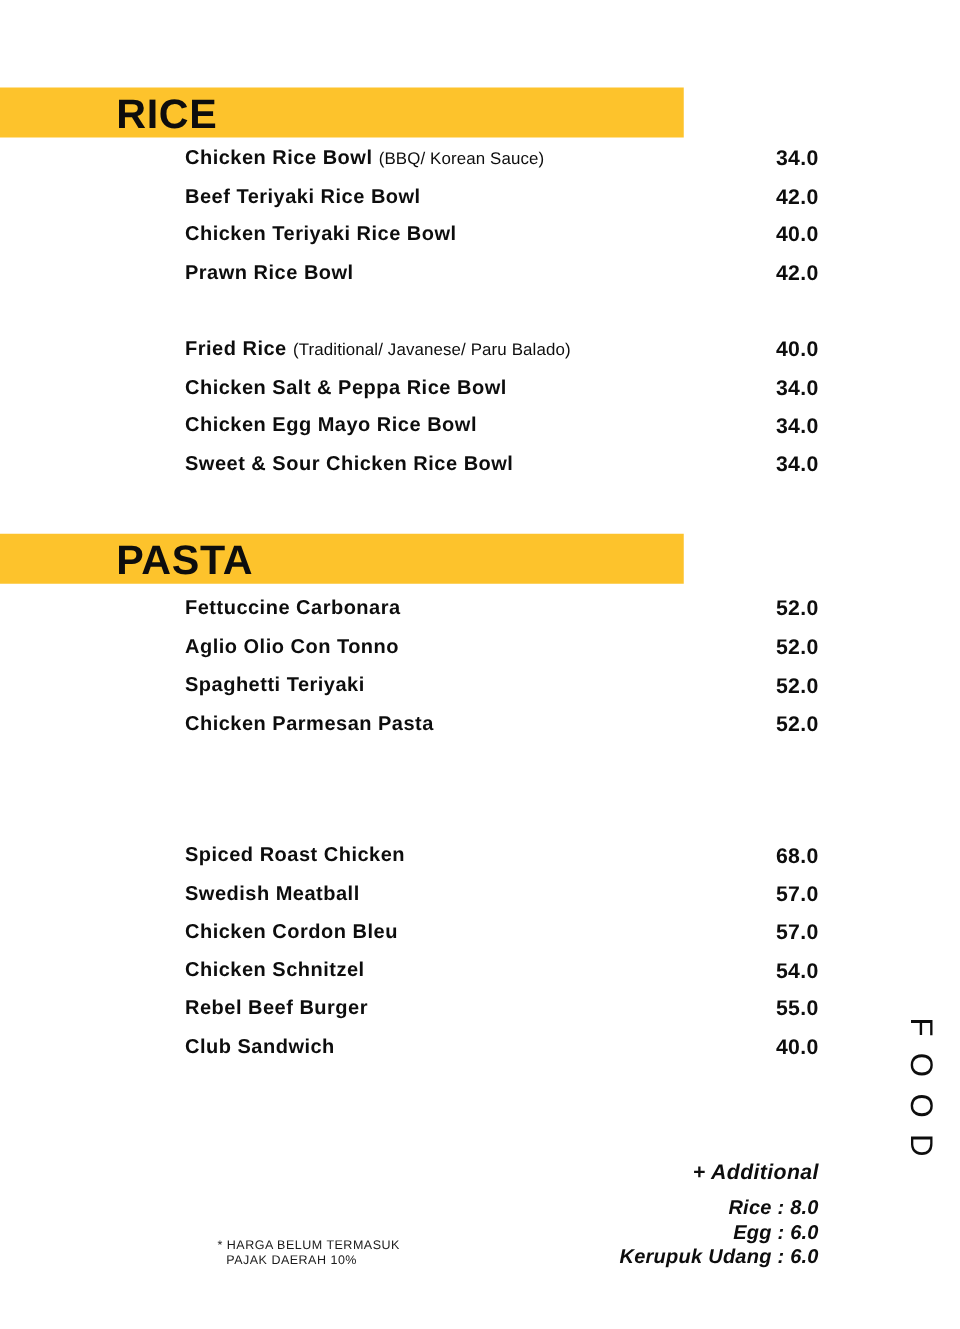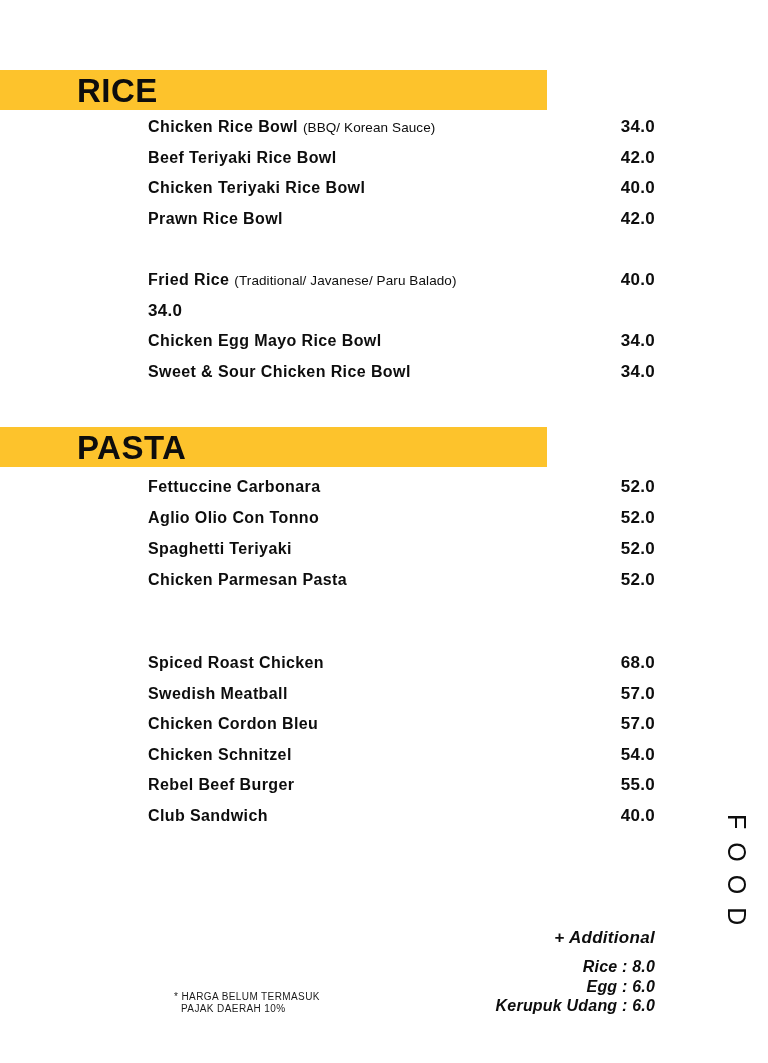--- a/index.html
+++ b/index.html
@@ -13,21 +13,21 @@
   }
   
   .bar{
     position:absolute;
     left:0;
     background:#FDC32C;
     display:flex;
     align-items:center;
   }
   .bar h2{
-    margin:0;
+    margin:16px;
     padding-left:77px;
     font-size:33px;
     font-weight:bold;
     letter-spacing:0.5px;
     line-height:1;
     white-space:nowrap;
     text-align:center;
   }
   .bar-std{width:547px;height:40px;}
   .bar-wide{width:653px;height:42px;}
@@ -134,20 +134,21 @@
     <div class="row">
       <div class="iname"><span>Prawn Rice Bowl</span></div>
       <div class="price">42.0</div>
     </div>
     <div class="spacer"></div>
     <div class="row">
       <div class="iname"><span>Fried Rice</span><span class="note">(Traditional/ Javanese/ Paru Balado)</span></div>
       <div class="price">40.0</div>
     </div>
     <div class="row">
+      <div class="iname"><span>Chicken Salt &amp; Peppa Rice Bowl</span></div>
       <div class="price">34.0</div>
     </div>
     <div class="row">
       <div class="iname"><span>Chicken Egg Mayo Rice Bowl</span></div>
       <div class="price">34.0</div>
     </div>
     <div class="row">
       <div class="iname"><span>Sweet &amp; Sour Chicken Rice Bowl</span></div>
       <div class="price">34.0</div>
     </div>
@@ -168,21 +169,21 @@
     <div class="row" style="height:31px">
       <div class="iname"><span>Spaghetti Teriyaki</span></div>
       <div class="price">52.0</div>
     </div>
     <div class="row" style="height:31px">
       <div class="iname"><span>Chicken Parmesan Pasta</span></div>
       <div class="price">52.0</div>
     </div>
   </div>
 
-  <div class="rows" style="top:648px">
+  <div class="rows" style="top:670px">
     <div class="row">
       <div class="iname"><span>Spiced Roast Chicken</span></div>
       <div class="price">68.0</div>
     </div>
     <div class="row">
       <div class="iname"><span>Swedish Meatball</span></div>
       <div class="price">57.0</div>
     </div>
     <div class="row">
       <div class="iname"><span>Chicken Cordon Bleu</span></div>

